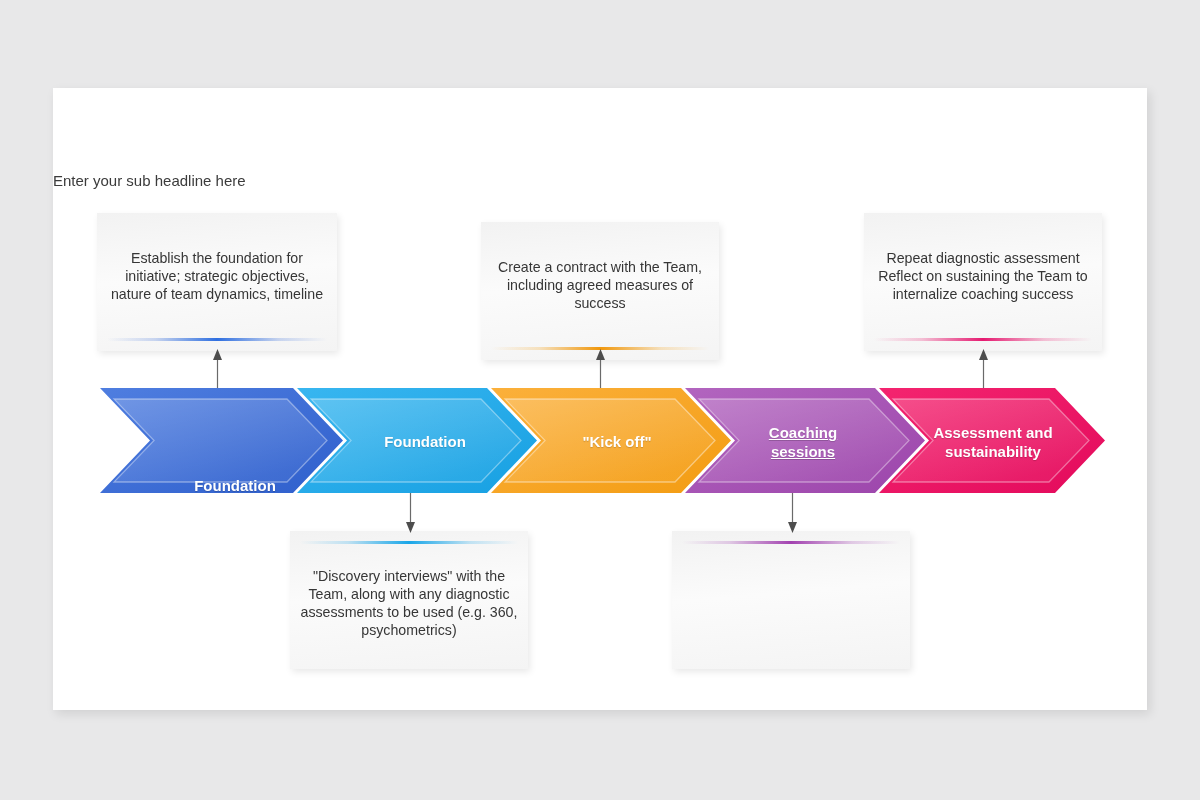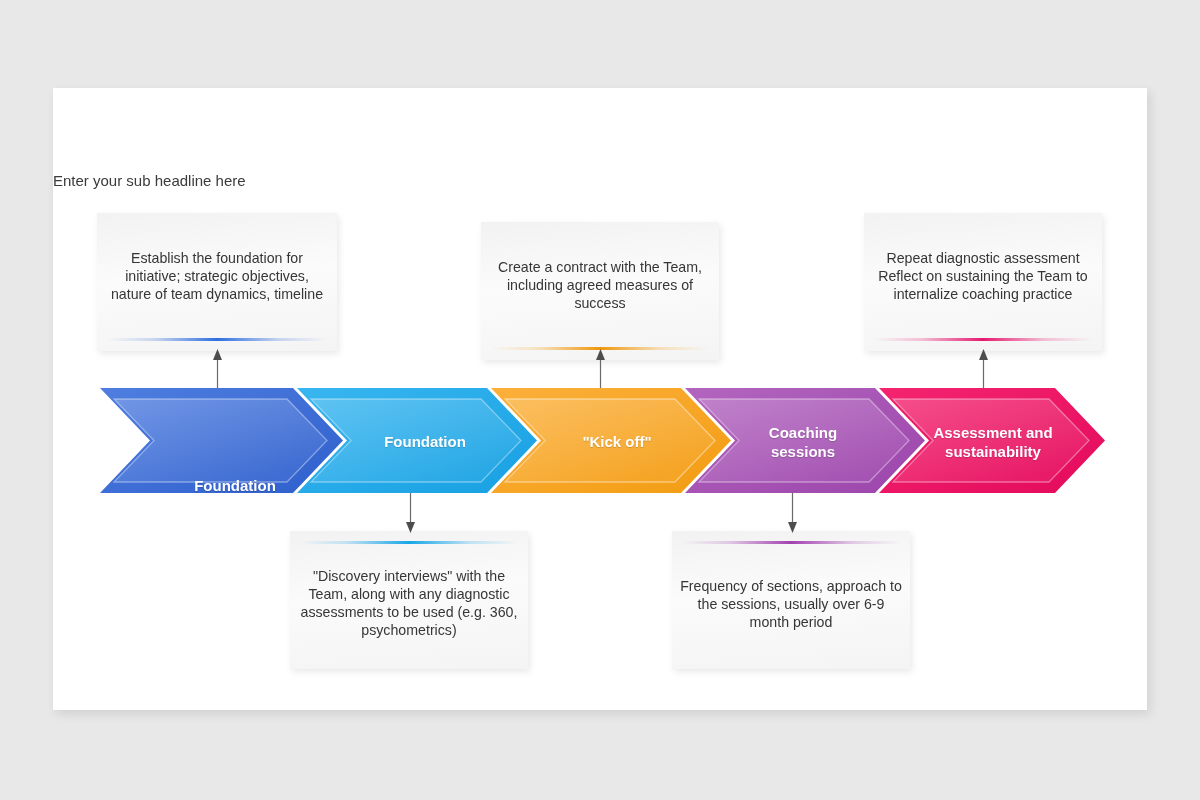--- a/index.html
+++ b/index.html
@@ -146,21 +146,21 @@
     color: #ffffff;
     font-size: 15px;
     font-weight: bold;
     line-height: 19px;
     text-shadow: 0 1px 1px rgba(0,0,0,0.18);
     pointer-events: none;
   }
   #label-foundation  { left: 155px; top: 432px; width: 160px; margin-top: 44px; }
   #label-diagnostic  { left: 345px; top: 432px; width: 160px; }
   #label-kickoff     { left: 537px; top: 432px; width: 160px; }
-  #label-coaching    { left: 723px; top: 423px; width: 160px; }
+  #label-coaching    { left: 723px; top: 423px; width: 160px; text-decoration: underline; }
   #label-assessment  { left: 913px; top: 423px; width: 160px; }
 </style>
 </head>
 <body>
 
 <div id="slide-card">
 
   <div id="page-subtitle">Enter your sub headline here</div>
 
 </div>
@@ -169,32 +169,31 @@
   <div class="box-text">Establish the foundation for initiative; strategic objectives, nature of team dynamics, timeline</div>
   <div class="accent-bar bottom"></div>
 </div>
 
 <div class="info-box" id="box-kickoff">
   <div class="box-text">Create a contract with the Team, including agreed measures  of success</div>
   <div class="accent-bar bottom"></div>
 </div>
 
 <div class="info-box" id="box-assessment">
-  <div class="box-text">Repeat diagnostic assessment Reflect on sustaining the Team to internalize coaching practice</div>
+  <div class="box-text">Repeat diagnostic assessment Reflect on sustaining the Team to internalize coaching success</div>
   <div class="accent-bar bottom"></div>
 </div>
 
 <div class="info-box" id="box-diagnostic">
   <div class="accent-bar top"></div>
   <div class="box-text">"Discovery interviews" with the Team, along with any diagnostic assessments  to be used (e.g. 360, psychometrics)</div>
 </div>
 
 <div class="info-box" id="box-coaching">
   <div class="accent-bar top"></div>
-  <div class="box-text">Frequency of sections, approach to the sessions, usually over 6-9 month period</div>
 </div>
 
 <div class="connector" id="connector-foundation">
   <svg width="13" height="40" viewBox="0 0 13 40">
     <line x1="6.5" y1="40" x2="6.5" y2="9" stroke="#6a6a6a" stroke-width="1.2"></line>
     <polygon points="6.5,0 11,11 2,11" fill="#4d4d4d"></polygon>
   </svg>
 </div>
 
 <div class="connector" id="connector-kickoff">

